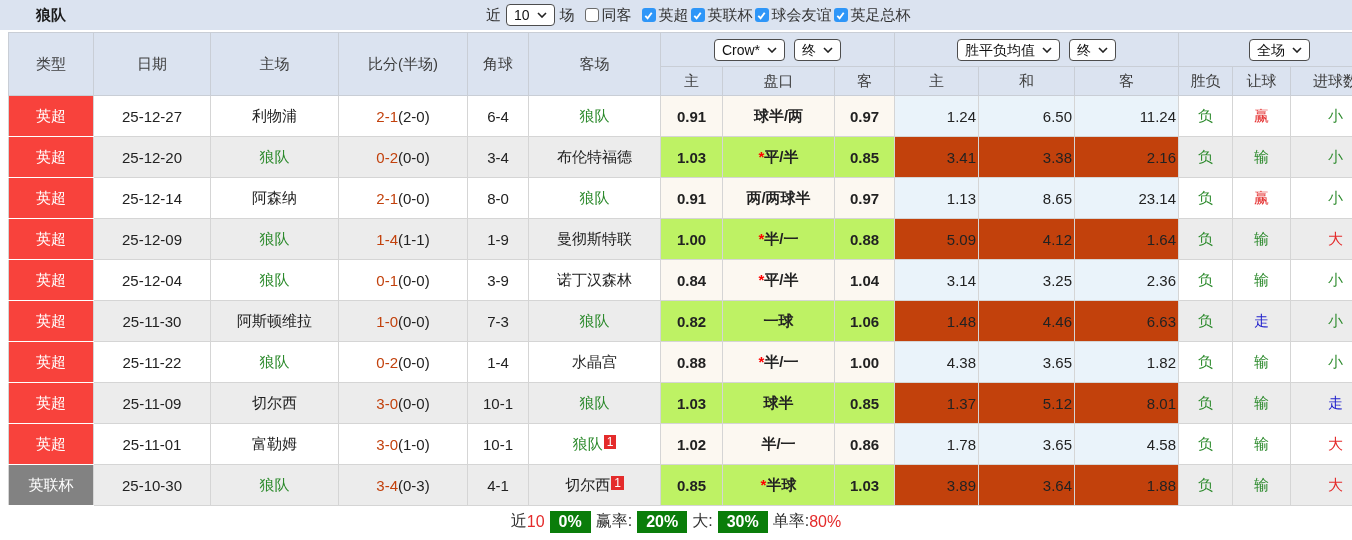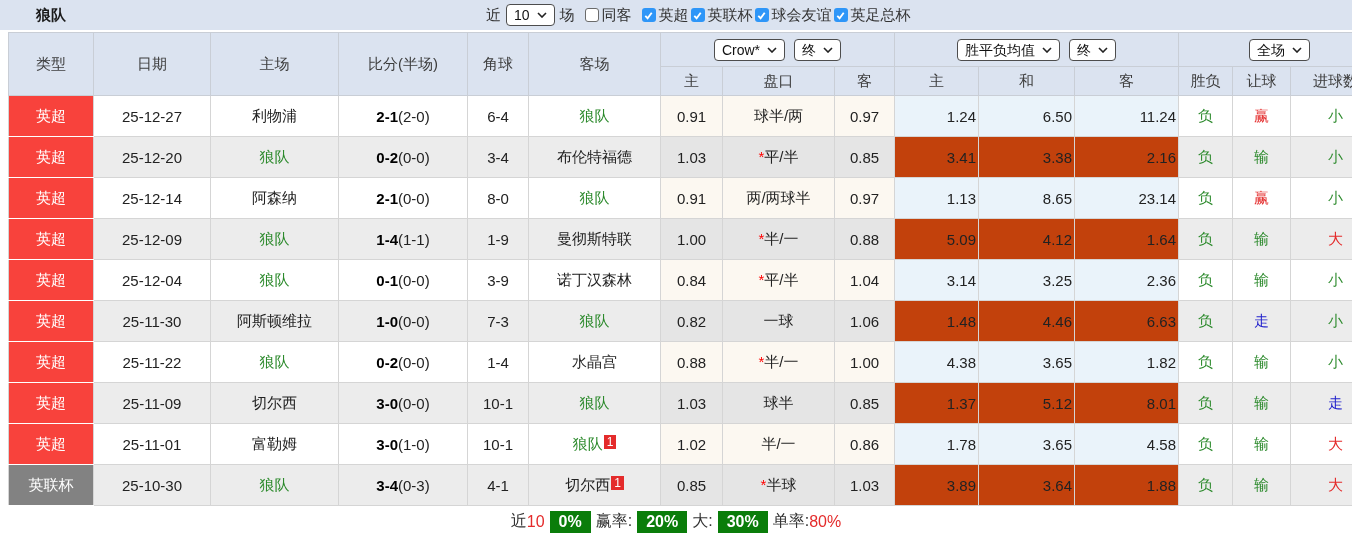--- a/index.html
+++ b/index.html
@@ -38,30 +38,30 @@
   table{border-collapse:collapse;table-layout:fixed;width:1372px;}
   th,td{
     border:1px solid #c9ced6;text-align:center;vertical-align:middle;
     overflow:hidden;white-space:nowrap;padding:0 2px;box-sizing:border-box;
   }
   thead th{background:#dbe3f0;font-weight:normal;color:#3d3d3d;font-size:15px;}
   tr.hdrA th{height:34px;}
   tr.hdrB th{height:29px;}
   tbody td{height:41px;font-size:15px;border-color:#d5d5d5;}
   tbody tr.alt td{background:#ececec;}
-  td.cream{background:#fcf8f1;}
-  tr.alt td.cream{background:#e5e5e5;margin-left:42px;}
+  td.cream{background:#fcf8f1;font-weight:bold;}
+  tr.alt td.cream{background:#bef264;margin-left:42px;}
   td.blu{background:#eaf3fa;text-align:right;}
   tr.alt td.blu{background:#c2410c;}
   .c-typered{background:#f8423c !important;color:#fff;border-bottom-color:#fff !important;border-top-color:#fff !important;}
   .c-typegray{background:#828282 !important;color:#fff;border-bottom-color:#fff !important;border-top-color:#fff !important;}
   .c-green{color:#2c8a2c;}
   .c-red{color:#e42b2b;}
   .c-blue{color:#2222cc;}
-  .score{color:#000000;font-weight:bold;}
+  .score{color:#c2410c;}
   .star{color:#f00;}
   .badge{
     display:inline-block;background:#e42b2b;color:#fff;font-size:12px;
     line-height:14px;padding:0 3px;margin-left:1px;vertical-align:3px;
   }
   .badge:empty{display:none;}
   .hdr-sels{display:flex;align-items:center;justify-content:center;gap:9px;}
   
   .footer{
     height:31px;display:flex;align-items:center;justify-content:center;

